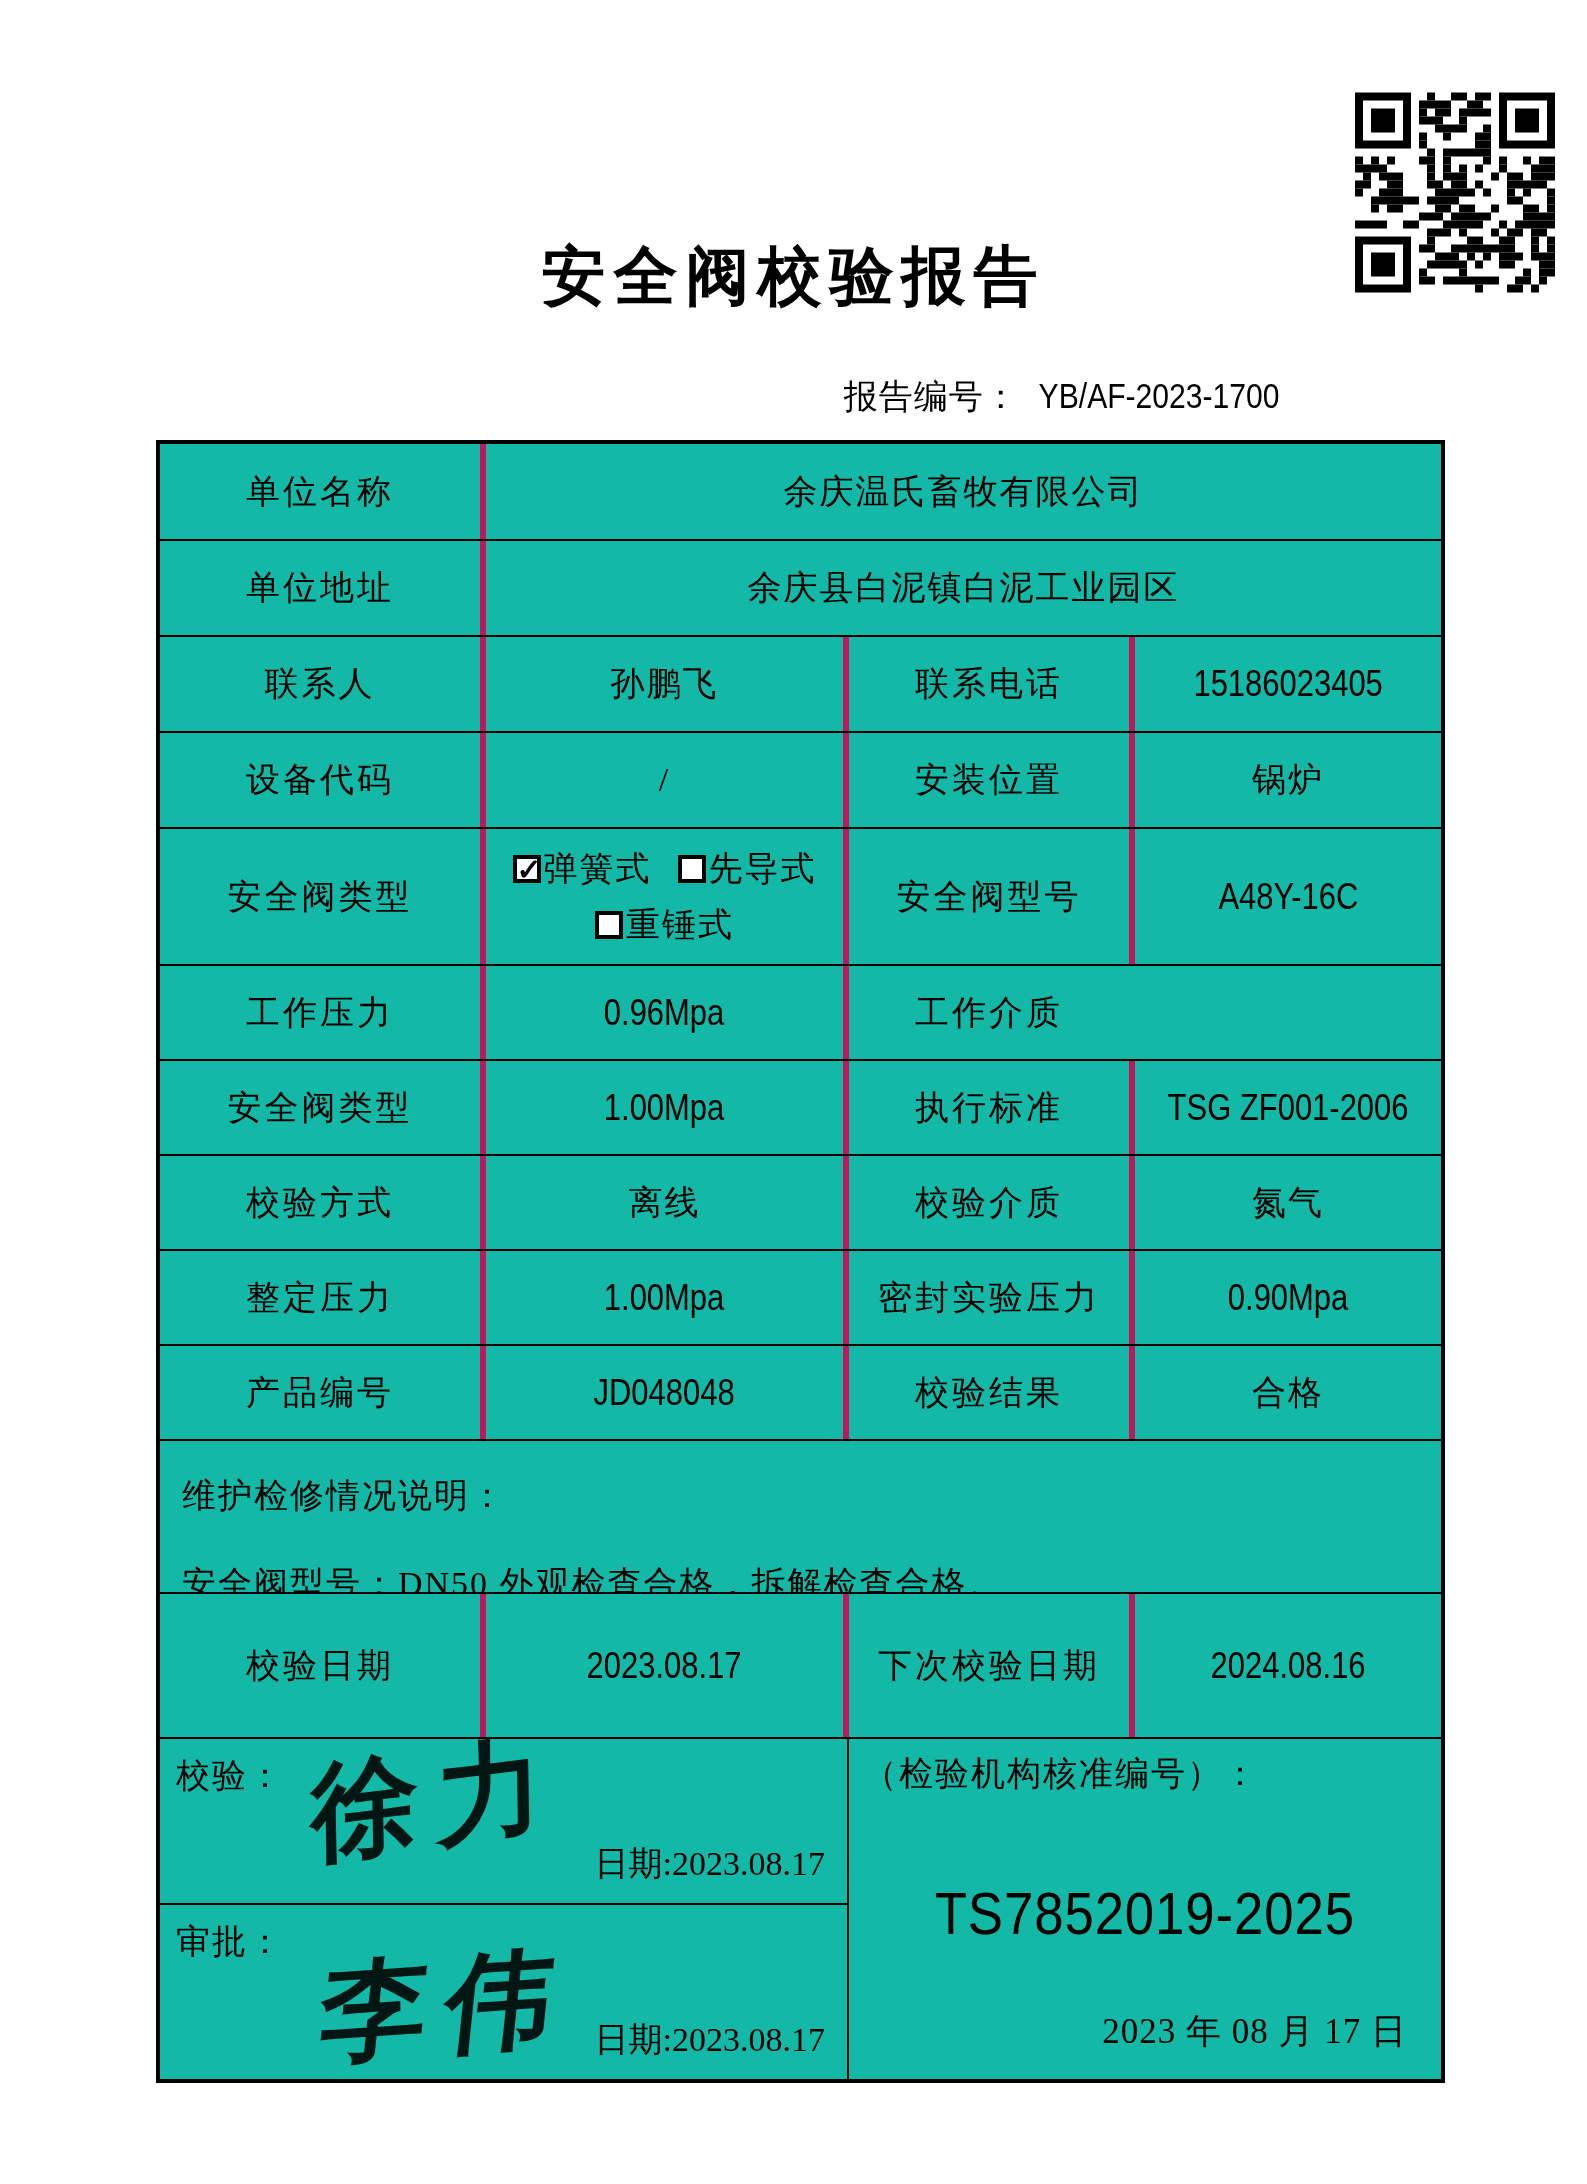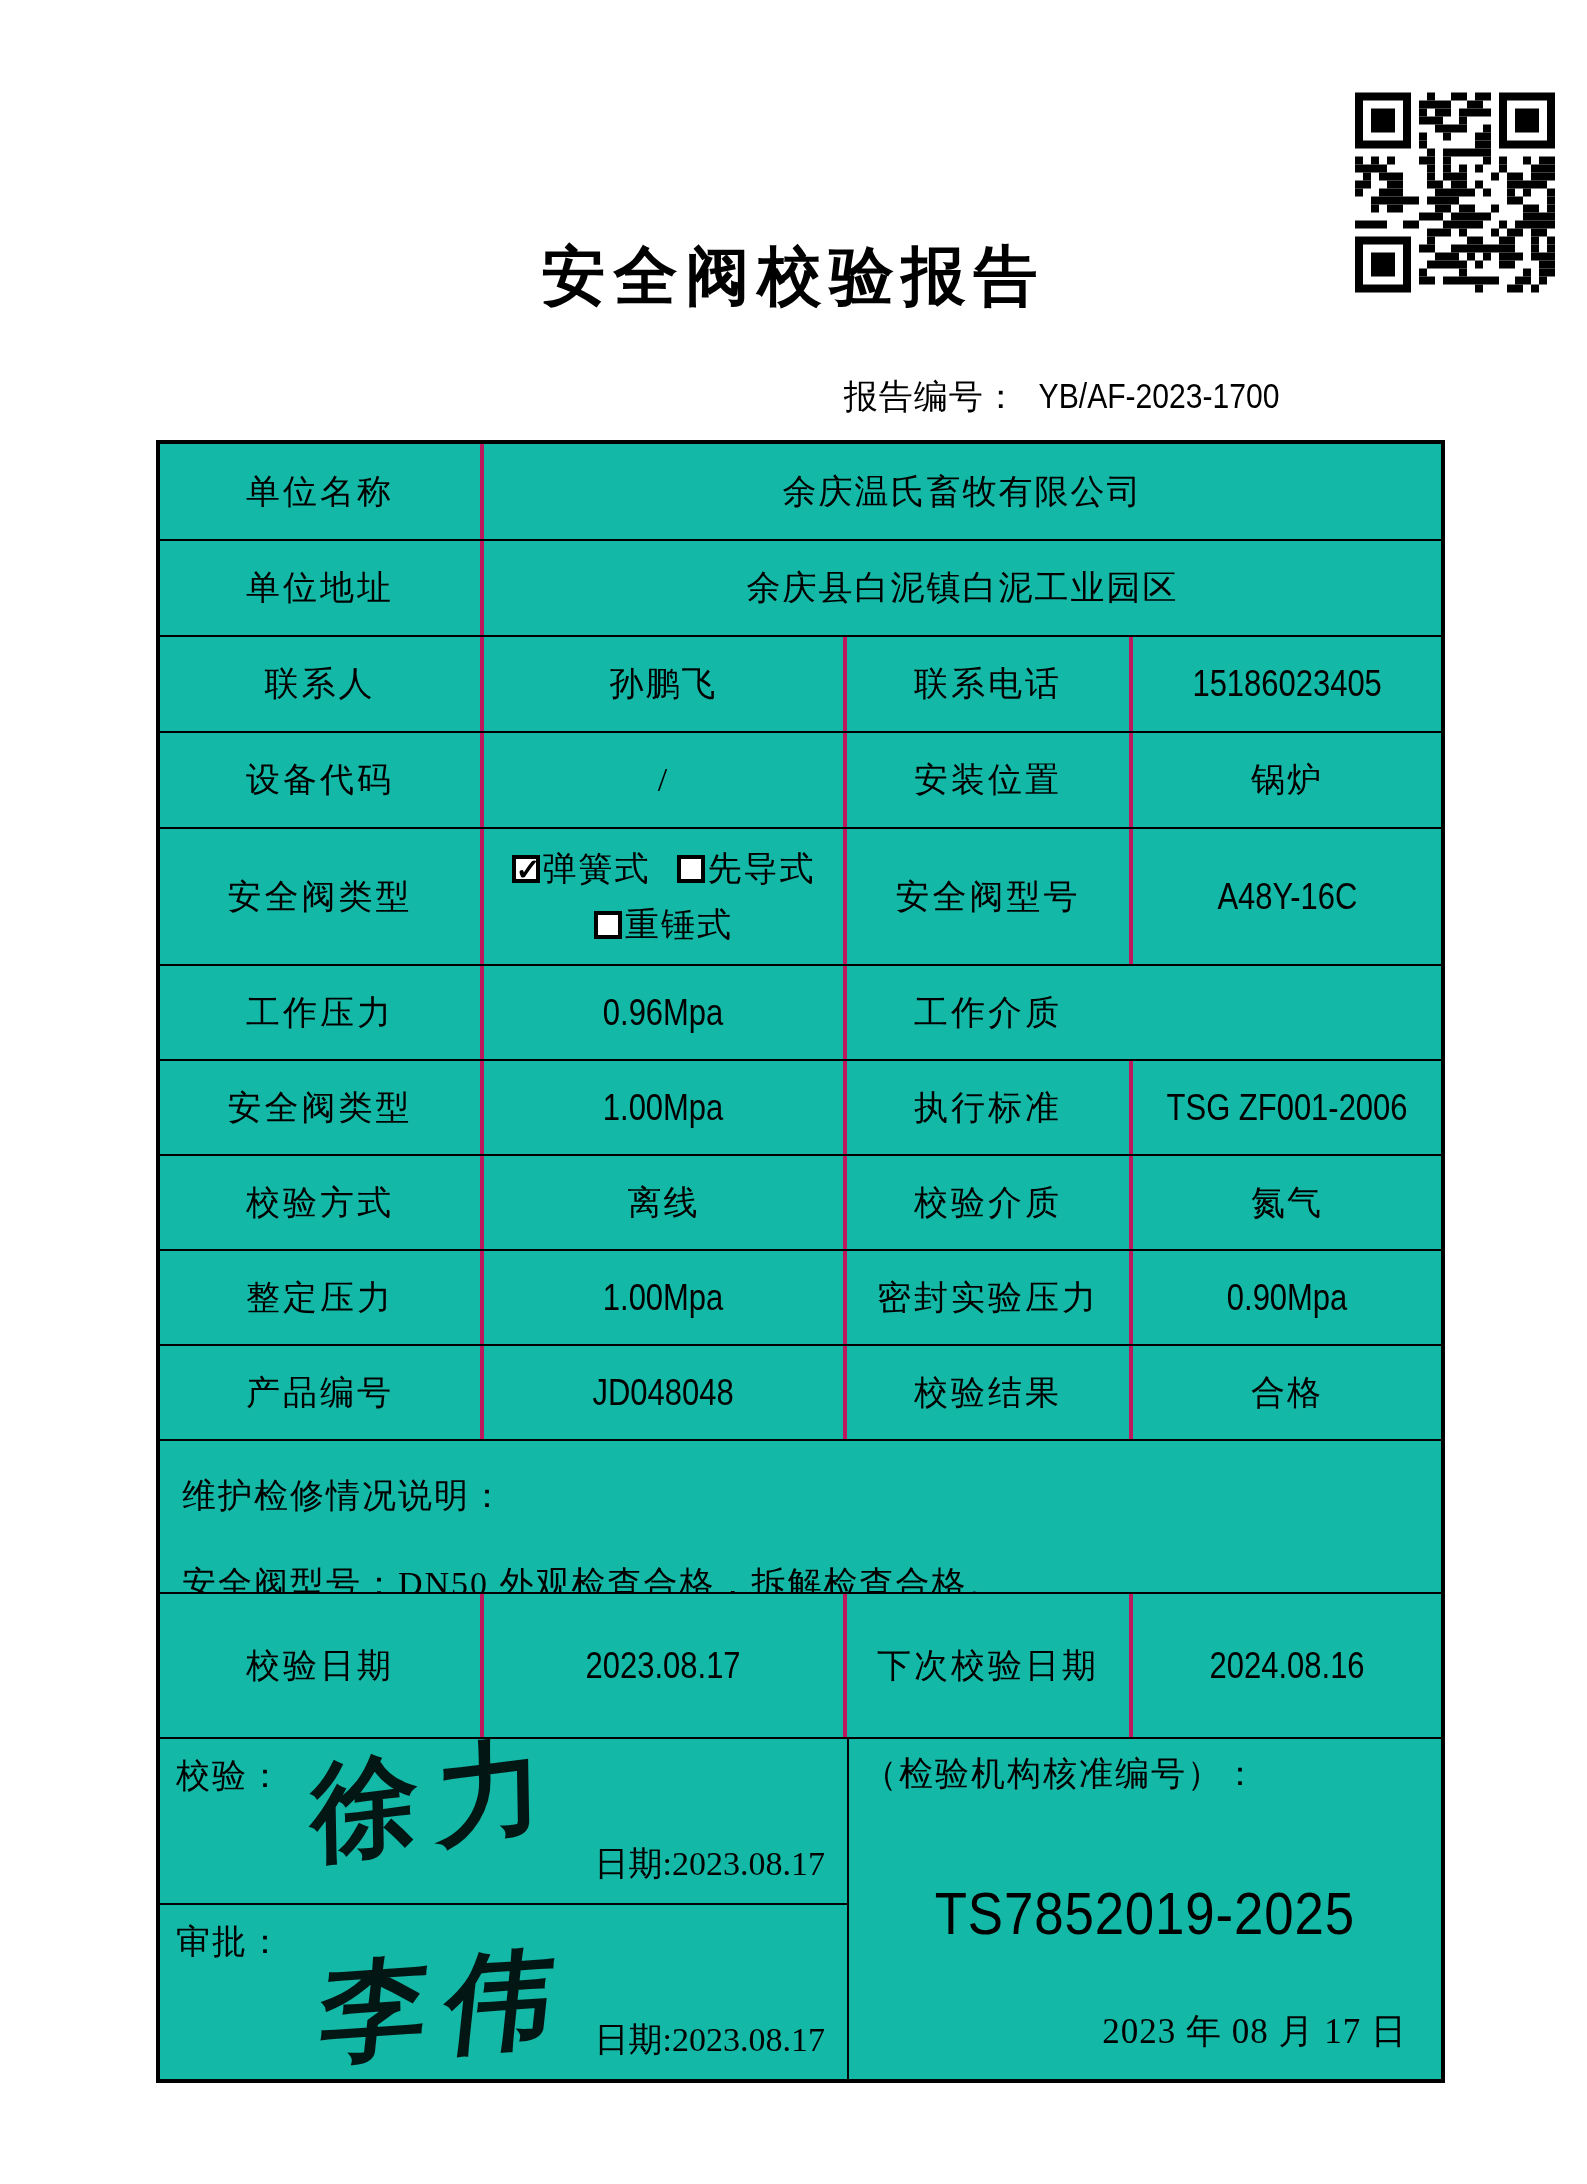--- a/index.html
+++ b/index.html
@@ -11,21 +11,21 @@
          font-size:64px;font-weight:bold;letter-spacing:8px;}
   .report-no{position:absolute;top:374px;right:288px;font-size:34px;letter-spacing:1px;}
   .report-no .num{font-size:35px;}
   .qr{position:absolute;left:1355px;top:90px;width:200px;height:205px;}
 
   
   .tbl{position:absolute;left:156px;top:440px;width:1289px;
        border:4px solid #000;background:#14b8a6;box-sizing:border-box;}
   .row{display:flex;border-top:2px solid #000;box-sizing:border-box;}
   .row.first{border-top:none;}
-  .cell{border-left:4px solid #be185d;box-sizing:border-box;
+  .cell{border-left:6px solid #be185d;box-sizing:border-box;
         display:flex;align-items:center;justify-content:center;
         text-align:center;overflow:hidden;}
   .cell.cfirst{border-left:none;}
   .c1{width:320px;flex:none;}
   .c2{width:363px;flex:none;}
   .c3{width:286px;flex:none;font-family:Liberation Mono, monospace;}
   .c4{flex:1;}
   .cfull{flex:1;}
   .lab{font-size:34px;letter-spacing:3px;}
   .val{font-size:34px;letter-spacing:2px;}

